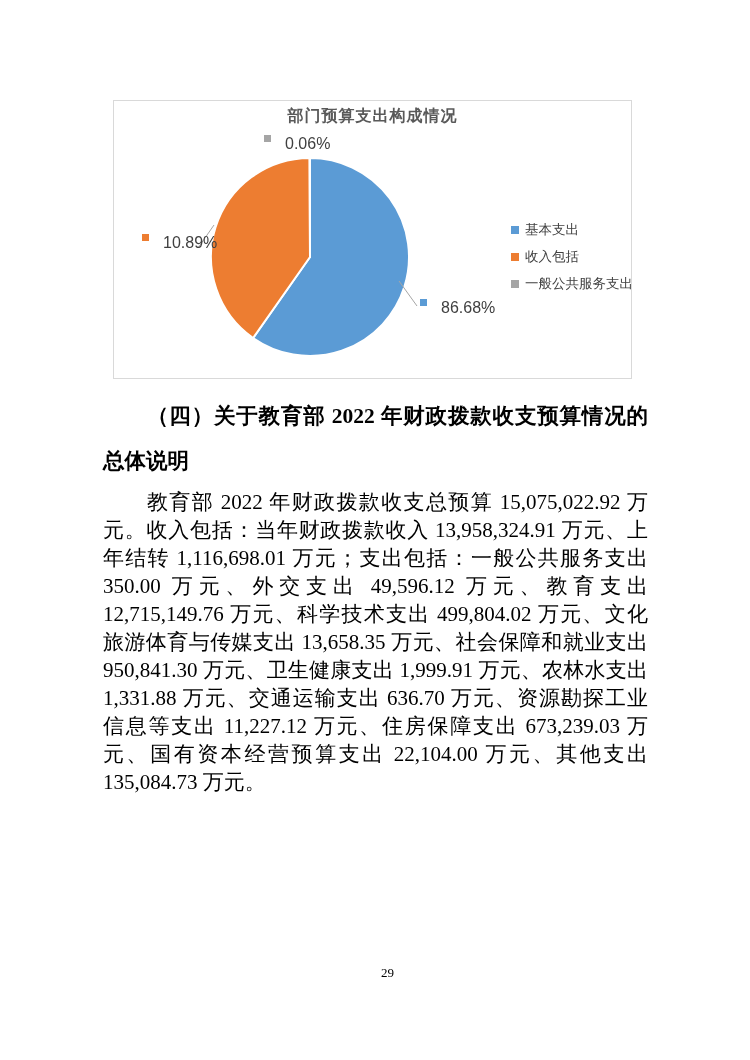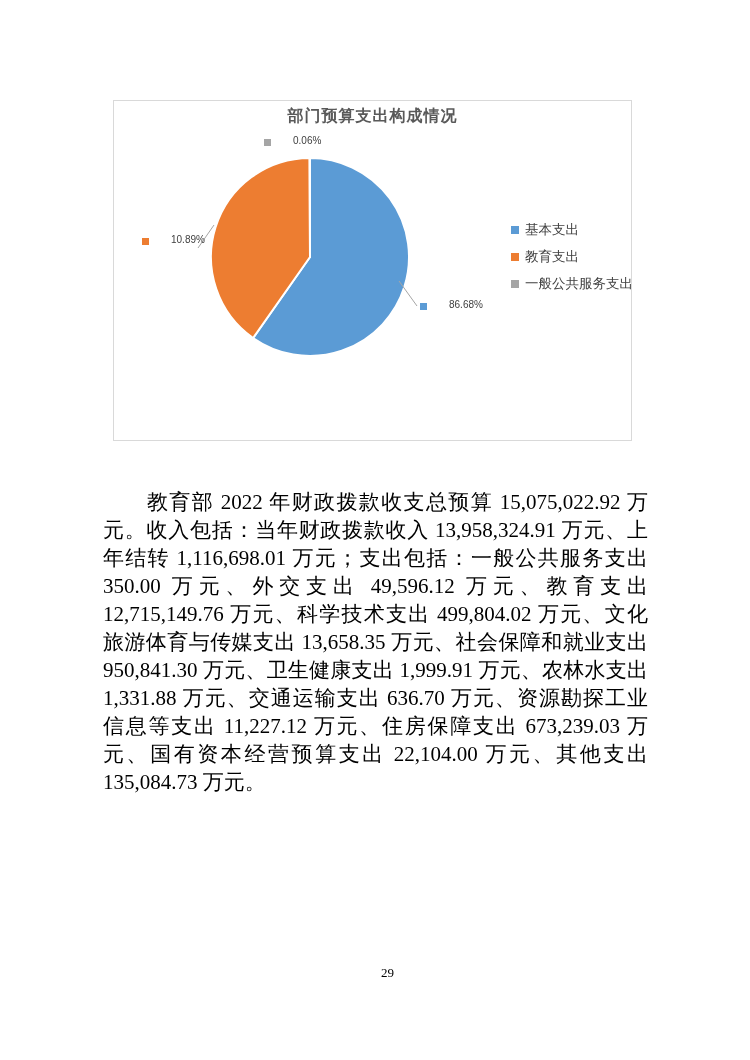--- a/index.html
+++ b/index.html
@@ -11,44 +11,44 @@
     overflow: hidden;
     font-family: "Liberation Serif", "DejaVu Serif", serif;
   }
 
   
   .chart-frame {
     position: absolute;
     left: 113px;
     top: 100px;
     width: 519px;
-    height: 341px;
+    height: 279px;
     border: 1px solid #d9d9d9;
     background: #ffffff;
     box-sizing: border-box;
     font-family: "Liberation Sans", "DejaVu Sans", sans-serif;
   }
   .chart-title {
     position: absolute;
     left: 0;
     top: 5px;
     width: 100%;
     text-align: center;
     font-size: 16px;
     font-weight: 600;
     letter-spacing: 1px;
     color: #595959;
   }
   .pie-svg { position: absolute; left: 0; top: 0; }
   .data-label {
     position: absolute;
     display: flex;
-    align-items: flex-end;
-    gap: 22px;
-    font-size: 10px;
+    align-items: flex-start;
+    gap: 14px;
+    font-size: 16px;
     color: #404040;
   }
   .marker { width: 7px; height: 7px; flex: 0 0 auto; }
   .legend {
     position: absolute;
     left: 397px;
     top: 120px;
     display: flex;
     flex-direction: column;
     gap: 9px;
@@ -130,27 +130,28 @@
       <span>86.68%</span>
     </div>
 
     <div class="legend">
       <div class="legend-item">
         <span class="legend-swatch" style="background:#5b9bd5;"></span>
         <span>基本支出</span>
       </div>
       <div class="legend-item">
         <span class="legend-swatch" style="background:#ed7d31;"></span>
-        <span>教育支出</span>
+        <span>收入包括</span>
       </div>
       <div class="legend-item">
         <span class="legend-swatch" style="background:#a5a5a5;"></span>
         <span>一般公共服务支出</span>
       </div>
     </div>
   </div>
 
+  <div class="doc-heading">（四）关于教育部 2022 年财政拨款收支预算情况的总体说明</div>
 
   <div class="doc-paragraph">教育部 2022 年财政拨款收支总预算 15,075,022.92 万元。收入包括：当年财政拨款收入 13,958,324.91 万元、上年结转 1,116,698.01 万元；支出包括：一般公共服务支出 350.00 万元、外交支出 49,596.12 万元、教育支出 12,715,149.76 万元、科学技术支出 499,804.02 万元、文化旅游体育与传媒支出 13,658.35 万元、社会保障和就业支出 950,841.30 万元、卫生健康支出 1,999.91 万元、农林水支出 1,331.88 万元、交通运输支出 636.70 万元、资源勘探工业信息等支出 11,227.12 万元、住房保障支出 673,239.03 万元、国有资本经营预算支出 22,104.00 万元、其他支出 135,084.73 万元。</div>
 
   <div class="page-number">29</div>
 
 </div>
 
 </body></html>

